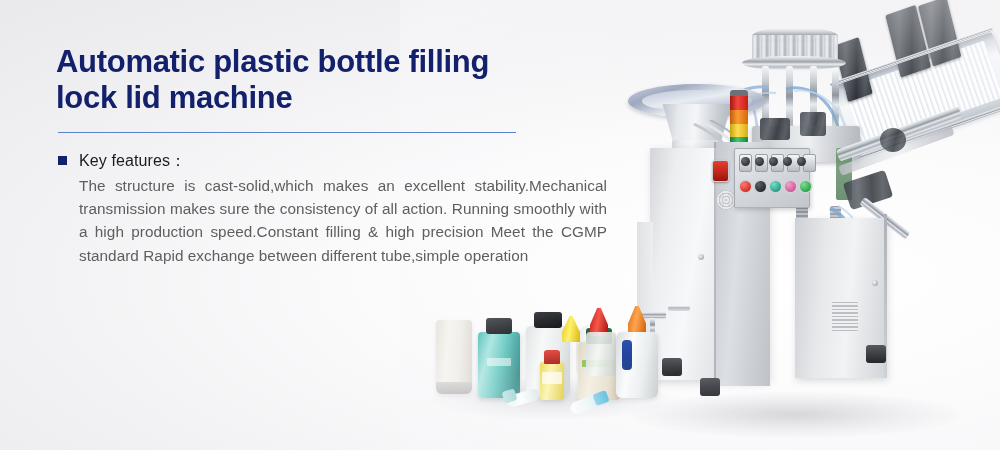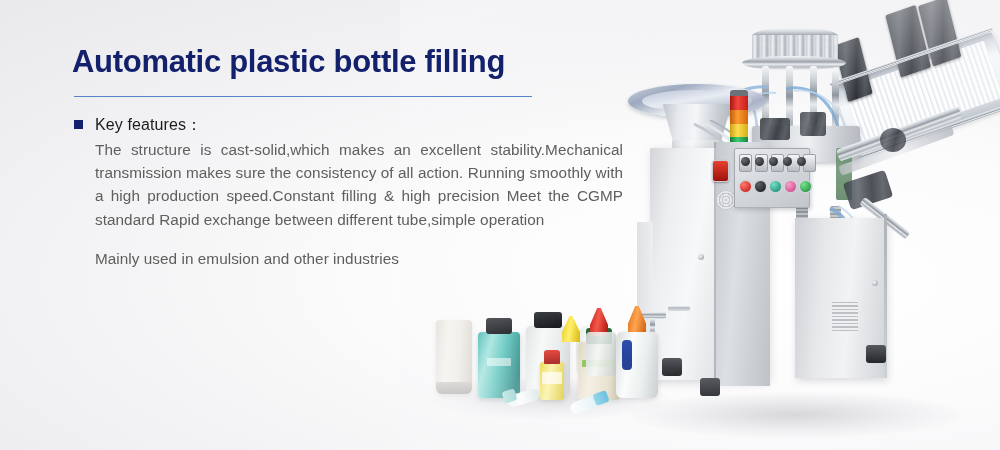--- a/index.html
+++ b/index.html
@@ -9,21 +9,21 @@
     font-family:"Liberation Sans",sans-serif;
     background:#ededef;
   }
   #banner{
     position:relative;width:1000px;height:450px;overflow:hidden;
     background:
       radial-gradient(120% 95% at 78% 62%, #ffffff 0%, #fbfbfc 34%, #f2f2f4 62%, #e7e7ea 100%),
       linear-gradient(155deg,#e2e2e7 0%,#eaeaee 38%,#f6f6f8 72%,#f1f1f3 100%);
   }
   
-  #text-col{position:absolute;left:72px;top:44px;width:560px;}
+  #text-col{position:absolute;left:56px;top:44px;width:560px;}
   .title{
     color:#13216d;font-weight:bold;font-size:31px;line-height:36px;
     letter-spacing:-0.3px;margin:0;
   }
   .rule{
     width:458px;height:0;border-top:1.4px solid #4a79c4;
     margin:16px 0 0 2px;opacity:.92;
   }
   .block{margin-top:17px;}
   .block.second{margin-top:16px;}
@@ -326,30 +326,30 @@
     <div class="panel chrome" style="left:668px;top:306px;width:22px;height:5px;border-radius:2px;opacity:.9;"></div>
 
     <div style="position:absolute;left:400px;top:0;width:600px;height:450px;
                 background:radial-gradient(110% 80% at 62% 52%,rgba(255,255,255,0) 40%,rgba(248,248,250,.55) 78%,rgba(240,240,243,.85) 100%);"></div>
   </div>
 
   <div id="text-col">
 
     <h1 class="title">
       <span>Automatic plastic bottle filling</span><br>
+      <span>lock lid machine</span>
     </h1>
 
     <div class="rule"></div>
 
     <div class="block">
       <div class="bul-row">
         <span class="sq"></span>
         <span class="bul-label">Key features：</span>
       </div>
       <p class="para">The structure is cast-solid,which makes an excellent stability.Mechanical transmission makes sure the consistency of all action. Running smoothly with a high production speed.Constant filling &amp; high precision Meet the CGMP standard Rapid exchange between different tube,simple operation</p>
     </div>
 
     <div class="block second">
-      <p class="para nojust">Mainly used in emulsion and other industries</p>
     </div>
 
   </div>
 </div>
 
 </body></html>

